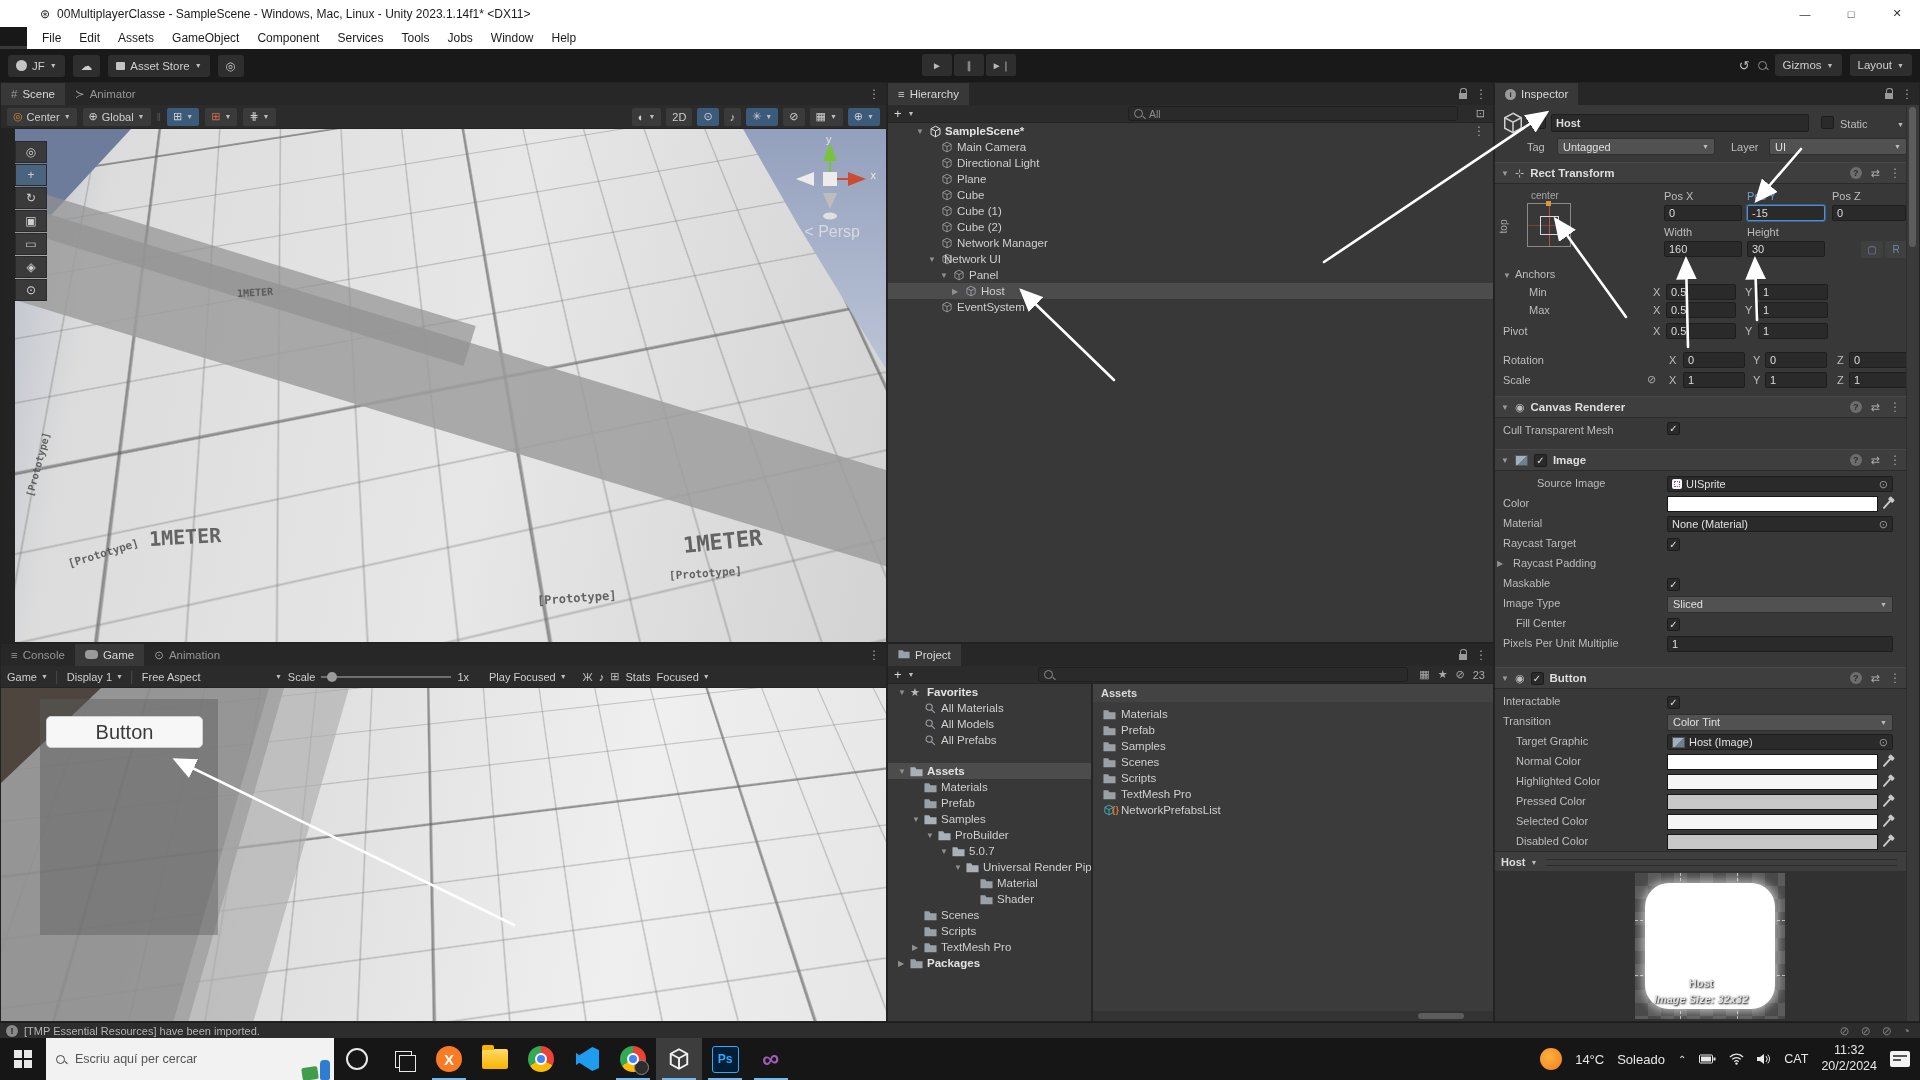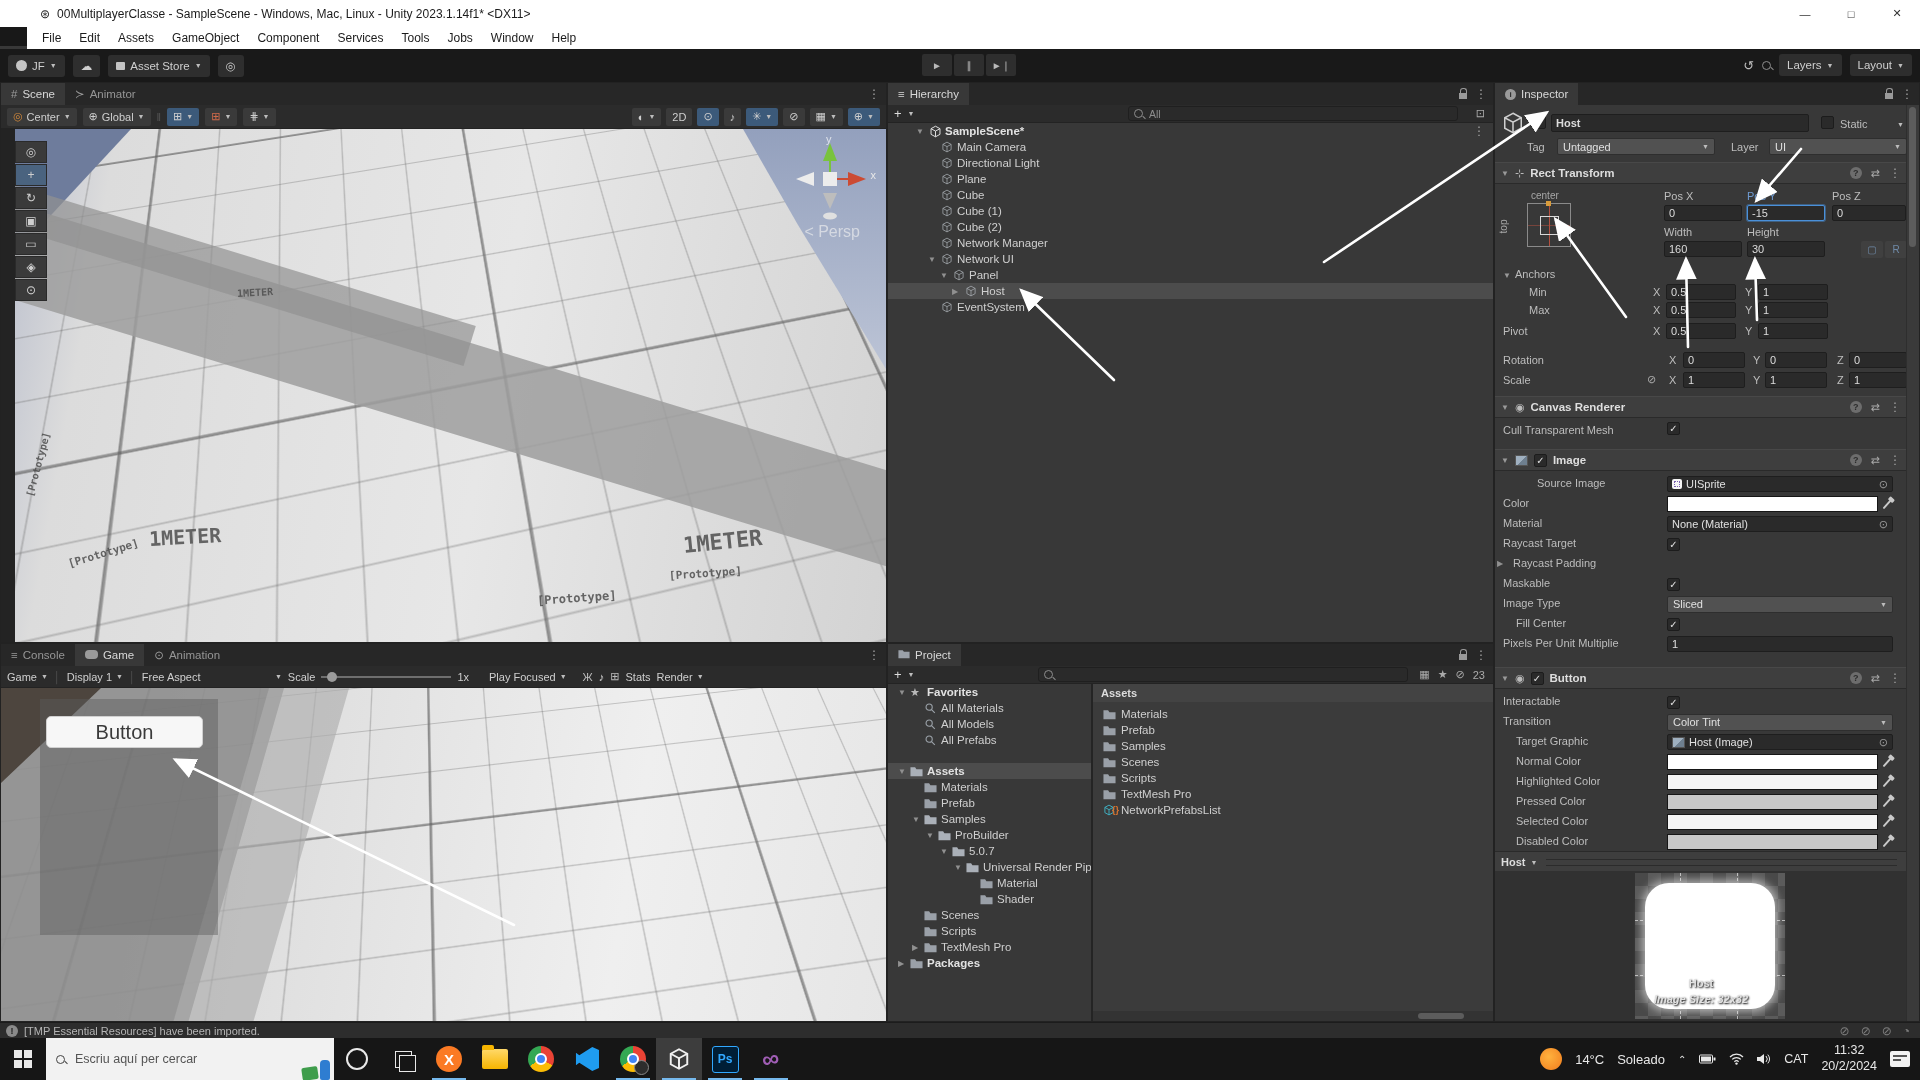--- a/index.html
+++ b/index.html
@@ -157,21 +157,21 @@
       </div>
     <div class="playwrap">
       <div class="pbtn">►</div>
       <div class="pbtn">∥</div>
       <div class="pbtn">►❘</div>
     </div>
     <div class="tb-right">
       <span style="color:#bdbdbd;font-size:13px">↺</span>
       <span class="mag"></span>
       <div class="tbtn" style="margin-left:0">
-          <span>Layers</span>
+          <span>Gizmos</span>
           <span class="caret">▼</span>
         </div>
       <div class="tbtn" style="margin-left:0">
           <span>Layout</span>
           <span class="caret">▼</span>
         </div>
     </div>
   </div>
 
   <div class="panel" style="left:0;top:82px;width:887px;height:561px;">
@@ -330,21 +330,21 @@
       <span>1x</span>
       <div style="display:flex;align-items:center;gap:4px;margin-left:14px">
           <span>Play Focused</span>
           <span class="caret">▼</span>
         </div>
       <span style="color:#bbb;margin-left:10px">Ж</span>
       <span style="color:#ddd">♪</span>
       <span style="color:#bbb">⊞</span>
       <span>Stats</span>
       <div style="display:flex;align-items:center;gap:4px">
-          <span>Render</span>
+          <span>Focused</span>
           <span class="caret">▼</span>
         </div>
     </div>
 
     <div class="game-vp" style="left:0;top:44px;width:885px;height:333px;">
       <div class="vp-grid" style="transform:perspective(900px) rotateX(50deg) rotateZ(-8deg);"></div>
       <div class="abs" style="left:-50px;top:-30px;width:280px;height:430px;background:#8e8e8e;transform:skewX(-16deg);opacity:.9;"></div>
       <div class="abs" style="left:215px;top:-30px;width:80px;height:430px;background:#adadad;transform:skewX(-16deg);opacity:.65;"></div>
       <div class="abs" style="left:0;top:0;width:100px;height:95px;clip-path:polygon(0 0,100% 0,0 100%);background:#4d453e;"></div>
       <div class="abs" style="left:39px;top:11px;width:178px;height:236px;background:rgba(90,90,90,.45);"></div>
@@ -468,21 +468,21 @@
         <div class="trow" style="top: 128px;">
           <span class="t-arrow" style="left: 40px;">▼</span>
           <span class="t-icon" style="left: 53px;">
             <svg width="12" height="12" viewBox="0 0 16 16">
               <g fill="none" stroke="#a8adb3" stroke-width="1">
                 <path d="M8 1.5l5.5 3v7L8 14.5l-5.5-3v-7z"></path>
                 <path d="M2.5 4.5L8 7.5l5.5-3M8 7.5v7"></path>
               </g>
             </svg>
           </span>
-          <span class="t-label" style="left: 69px; text-align: center;">Network UI</span>
+          <span class="t-label" style="left: 56px; text-align: center;">Network UI</span>
         </div>
         <div class="trow" style="top: 144px;">
           <span class="t-arrow" style="left: 52px;">▼</span>
           <span class="t-icon" style="left: 65px;">
             <svg width="12" height="12" viewBox="0 0 16 16">
               <g fill="none" stroke="#a8adb3" stroke-width="1">
                 <path d="M8 1.5l5.5 3v7L8 14.5l-5.5-3v-7z"></path>
                 <path d="M2.5 4.5L8 7.5l5.5-3M8 7.5v7"></path>
               </g>
             </svg>

